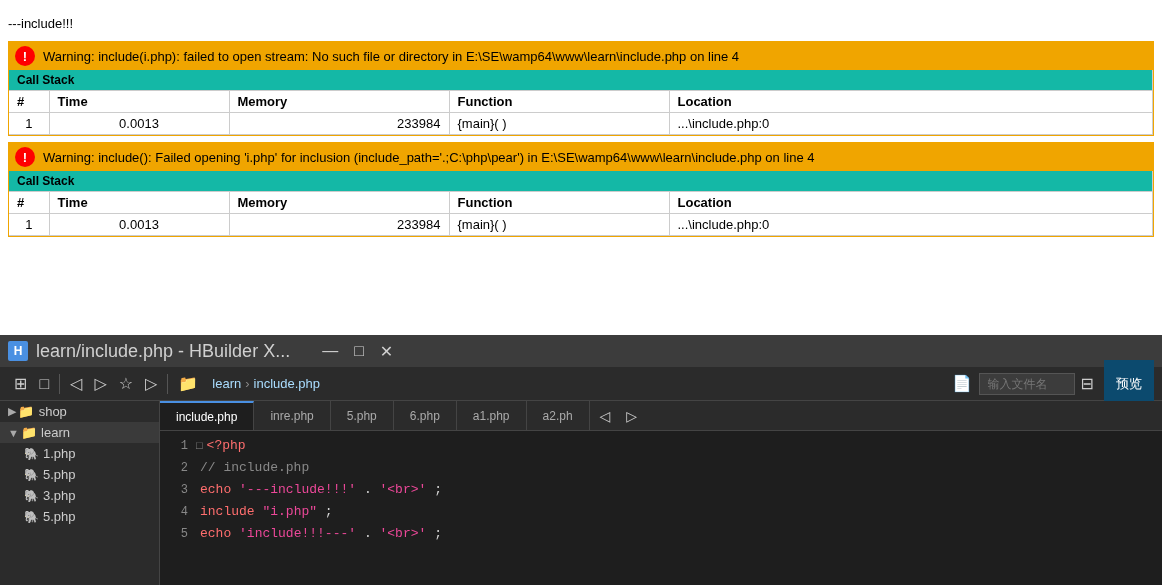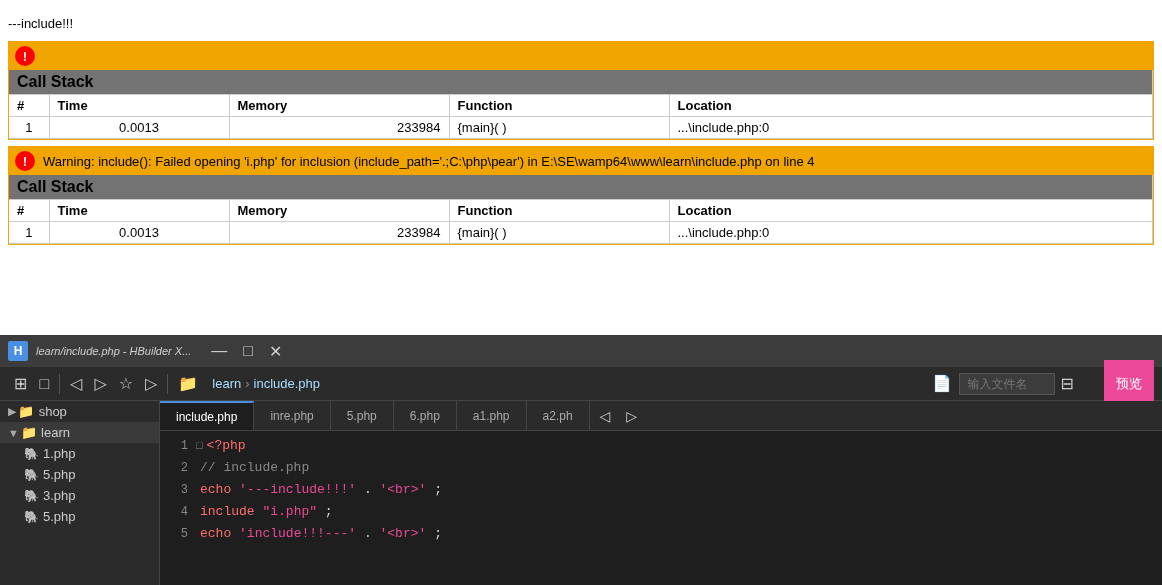--- a/index.html
+++ b/index.html
@@ -60,23 +60,23 @@
       font-weight: normal;
       font-size: 13px;
     }
 
     .call-stack-table {
       width: 100%;
       border-collapse: collapse;
     }
 
     .call-stack-header {
-      background: #737373;
+      background: #14b8a6;
       font-weight: bold;
-      font-size: 16px;
+      font-size: 12px;
       padding: 3px 6px;
       border-bottom: 1px solid #ccc;
     }
 
     .call-stack-table th {
       background: #fff;
       text-align: left;
       padding: 3px 8px;
       border-right: 1px solid #ccc;
       border-bottom: 1px solid #ccc;
@@ -147,23 +147,22 @@
 
     .ide-menu-item {
       color: #d0d0d0;
       padding: 2px 8px;
       font-size: 13px;
       cursor: pointer;
     }
 
     .ide-titlebar-right {
       color: #d0d0d0;
-      font-size: 11px;
-      margin-right: 16px;
-      font-style: italic;
+      font-size: 18px;
+      margin-right: 28px;
     }
 
     .ide-titlebar-controls {
       display: flex;
       gap: 8px;
     }
 
     .ctrl-btn {
       color: #d0d0d0;
       font-size: 16px;
@@ -219,27 +218,27 @@
       background: #3c3c3c;
       border: 1px solid #555;
       color: #ccc;
       padding: 2px 8px;
       font-size: 12px;
       width: 96px;
       height: 22px;
     }
 
     .preview-btn {
-      background: #ec4899;
+      background: #0c4a6e;
       color: #fff;
       border: none;
       padding: 15px 12px;
       font-size: 13px;
       cursor: pointer;
-      margin-left: 24px;
+      margin-left: 4px;
     }
 
     
     .ide-body {
       display: flex;
       flex: 1;
       overflow: hidden;
     }
 
     
@@ -372,20 +371,21 @@
   </style>
 </head>
 <body>
 
 <div class="browser-output">
   <div class="output-text">---include!!!</div>
 
   <div class="warning-box">
     <div class="warning-header">
       <span class="warning-icon">!</span>
+      <span class="warning-message">Warning: include(i.php): failed to open stream: No such file or directory in E:\SE\wamp64\www\learn\include.php on line 4</span>
     </div>
     <table class="call-stack-table">
       <tbody>
           <tr>
         <td colspan="5" class="call-stack-header">Call Stack</td>
       </tr>
       <tr>
         <th class="col-num">#</th>
         <th class="col-time">Time</th>
         <th class="col-memory">Memory</th>

